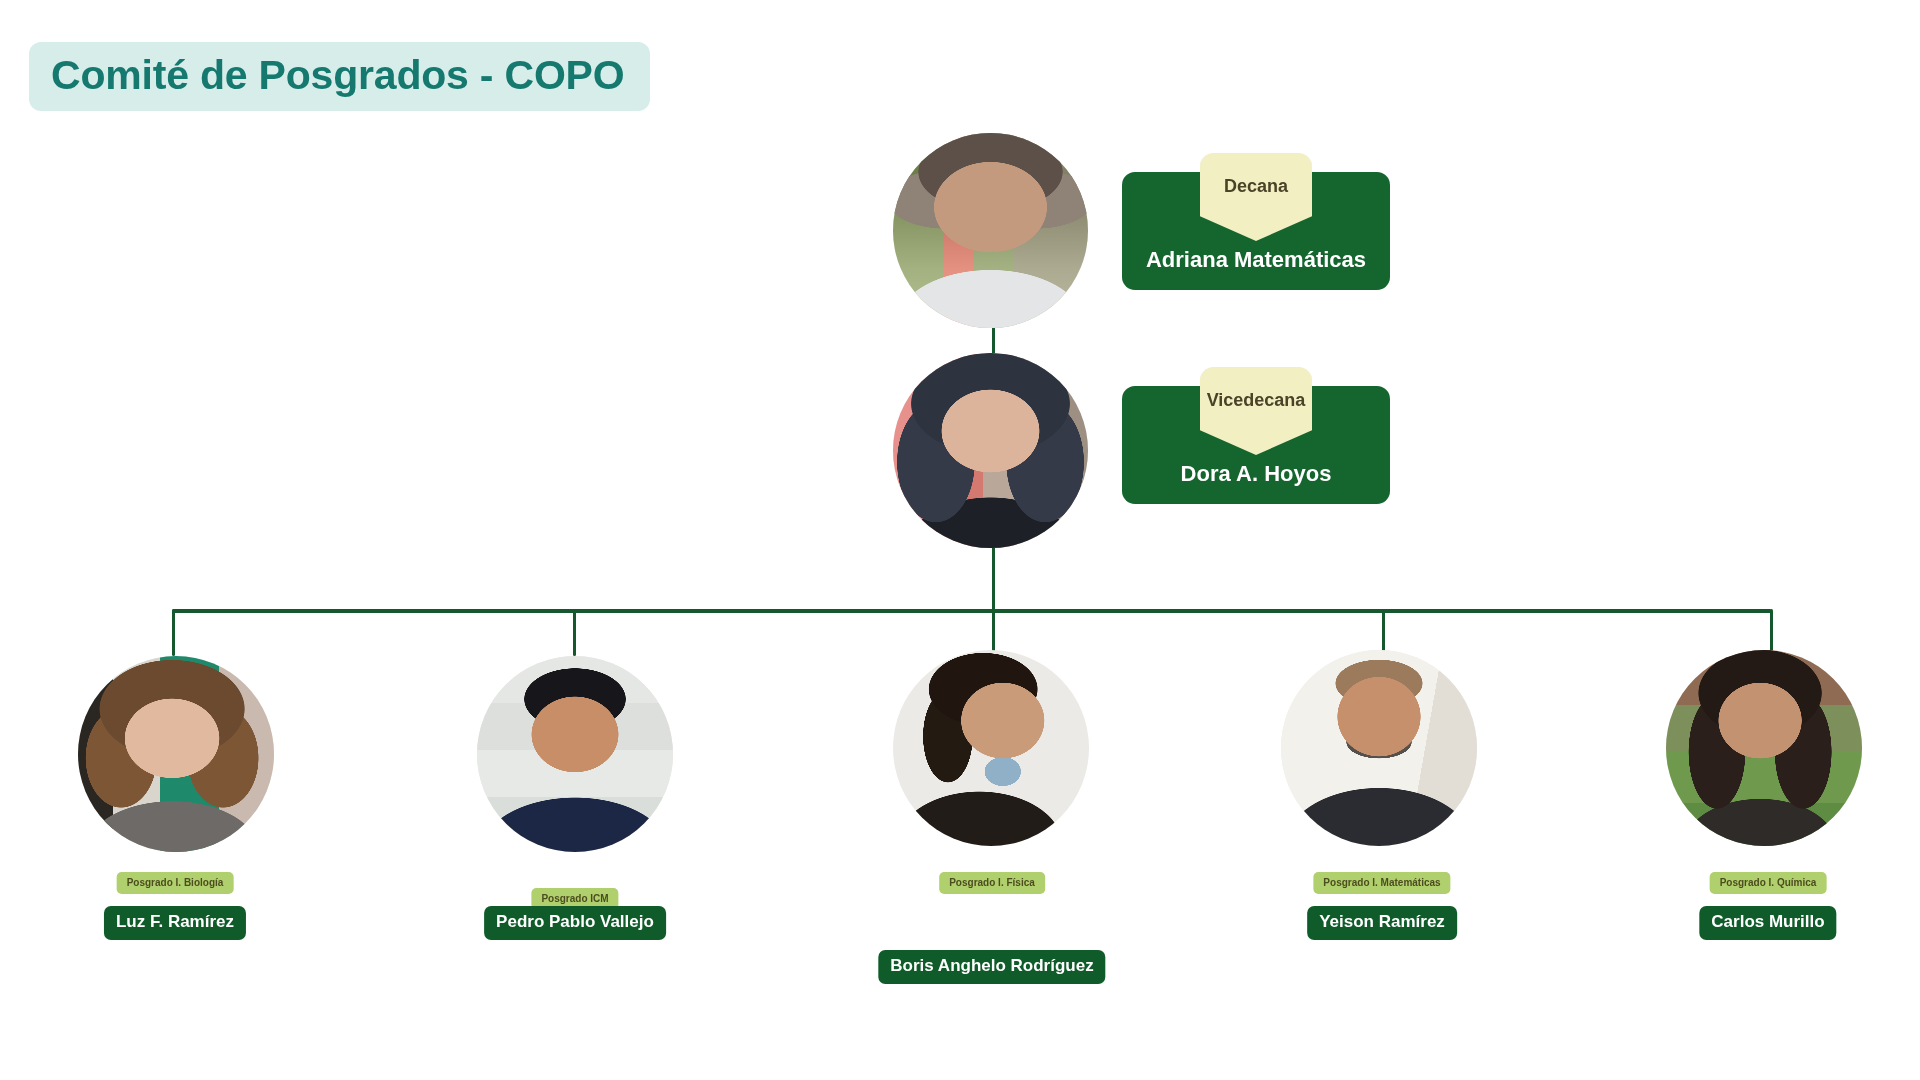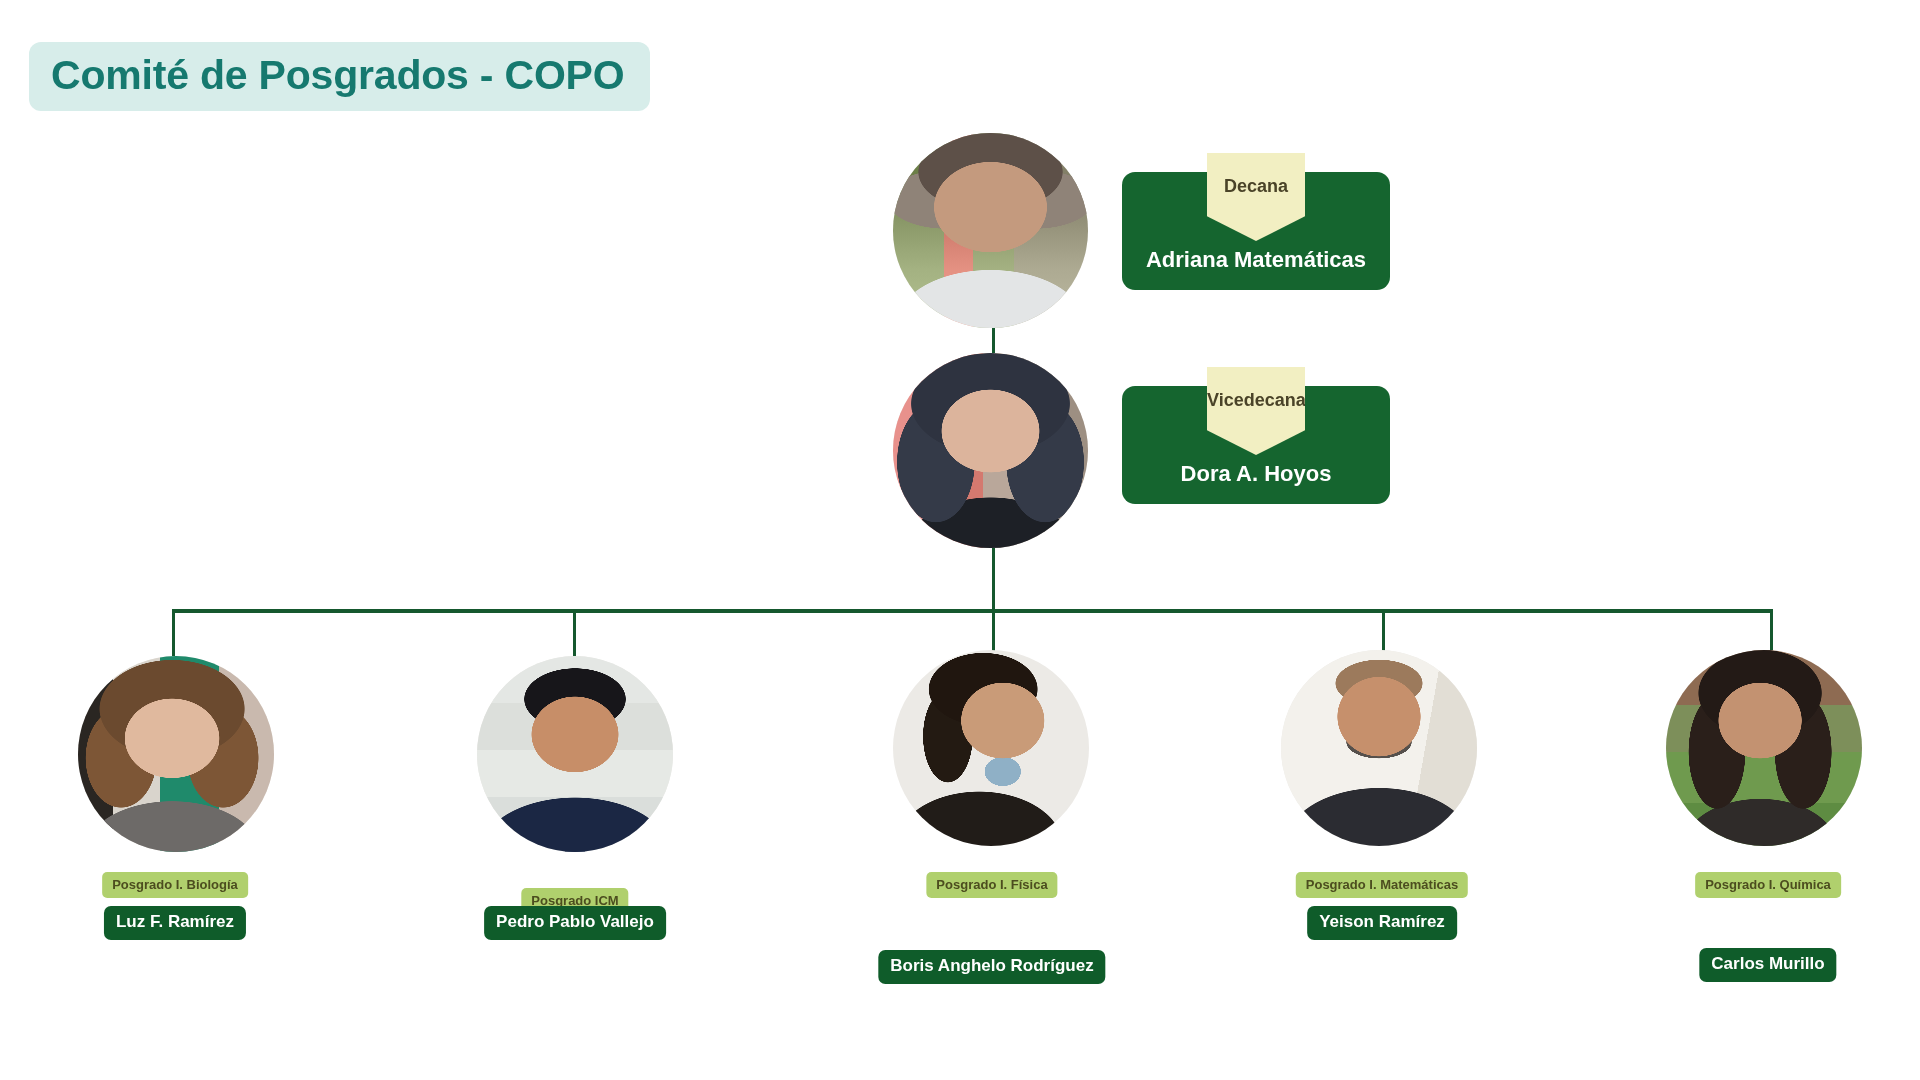--- a/index.html
+++ b/index.html
@@ -1,15 +1,15 @@
 <!DOCTYPE html>
 <html><head>
 <meta charset="utf-8">
 <style>
-  * { box-sizing: border-box; margin: 0; padding: 0; }
+  * { box-sizing: border-box; margin: 0; padding: 0; border-radius: 14px; }
 
   html, body {
     width: 1920px;
     height: 1080px;
     background: #ffffff;
     font-family: "Liberation Sans", sans-serif;
     overflow: hidden;
   }
 
   .canvas {
@@ -69,21 +69,21 @@
     color: #ffffff;
     font-size: 22px;
     font-weight: bold;
     white-space: nowrap;
   }
   .ribbon {
     position: absolute;
     left: 50%;
     transform: translateX(-50%);
     top: -19px;
-    width: 98px;
+    width: 112px;
     height: 88px;
     background: #f2efc2;
     clip-path: polygon(0 0, 100% 0, 100% 72%, 50% 100%, 0 72%);
     box-shadow: 0 1px 2px rgba(0,0,0,0.12);
   }
   .ribbon-text {
     position: absolute;
     left: 0; right: 0;
     top: 23px;
     text-align: center;
@@ -92,21 +92,21 @@
     font-weight: bold;
     white-space: nowrap;
   }
 
   
   .member-role {
     position: absolute;
     background: #b0d06d;
     color: #4c4d1f;
     border-radius: 5px;
-    font-size: 13px;
+    font-size: 10px;
     font-weight: bold;
     text-align: center;
     padding: 5px 10px 6px;
     white-space: nowrap;
     transform: translateX(-50%);
   }
   .member-name {
     position: absolute;
     background: #0f5c2a;
     color: #ffffff;
@@ -233,15 +233,15 @@
     <div class="ph-bg" style="background:
            linear-gradient(180deg,#8e6b52 0 28%, #7d8f5a 28% 52%, #6f9a4e 52% 78%, #5e8c42 78% 100%);"></div>
     <div class="ph-fg" style="background:
            radial-gradient(ellipse 22% 20% at 48% 36%, #c39271 0 96%, transparent 97%),
            radial-gradient(ellipse 34% 24% at 48% 22%, #231a16 0 92%, transparent 93%),
            radial-gradient(ellipse 16% 32% at 26% 52%, #2a1f1a 0 90%, transparent 91%),
            radial-gradient(ellipse 16% 32% at 70% 52%, #2a1f1a 0 90%, transparent 91%),
            radial-gradient(ellipse 42% 26% at 48% 100%, #2f2b29 0 92%, transparent 93%);"></div>
   </div>
   <div class="member-role" style="left:1768px; top:872px;">Posgrado I. Química</div>
-  <div class="member-name" style="left:1768px; top:948px;">Carlos Murillo</div>
+  <div class="member-name" style="left:1768px; top:906px;">Carlos Murillo</div>
 
 </div>
 
 </body></html>

